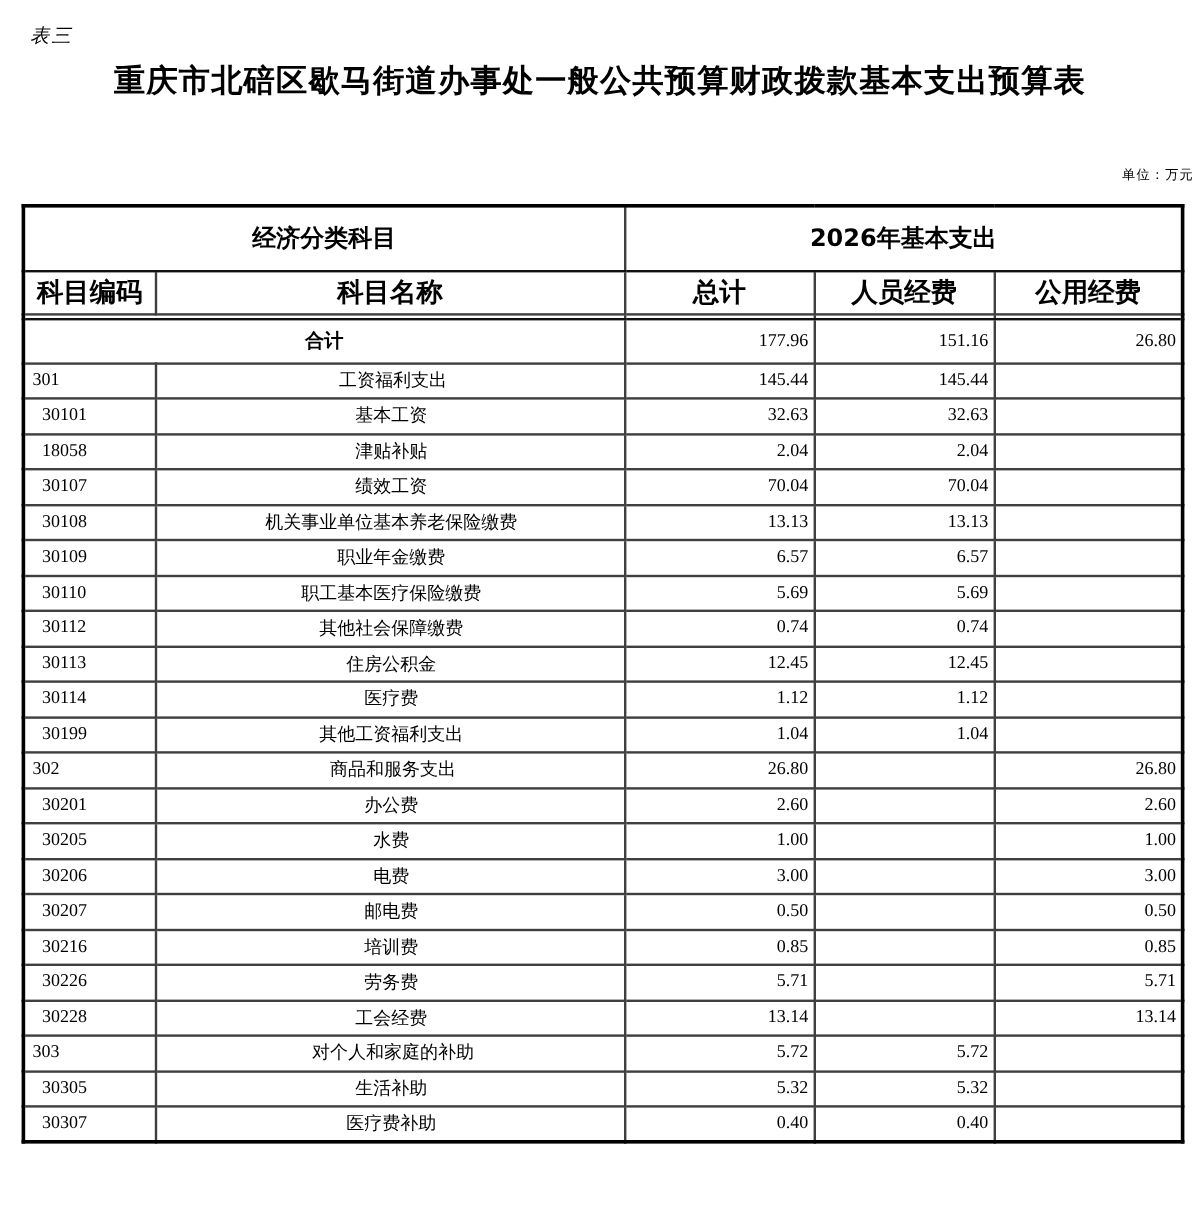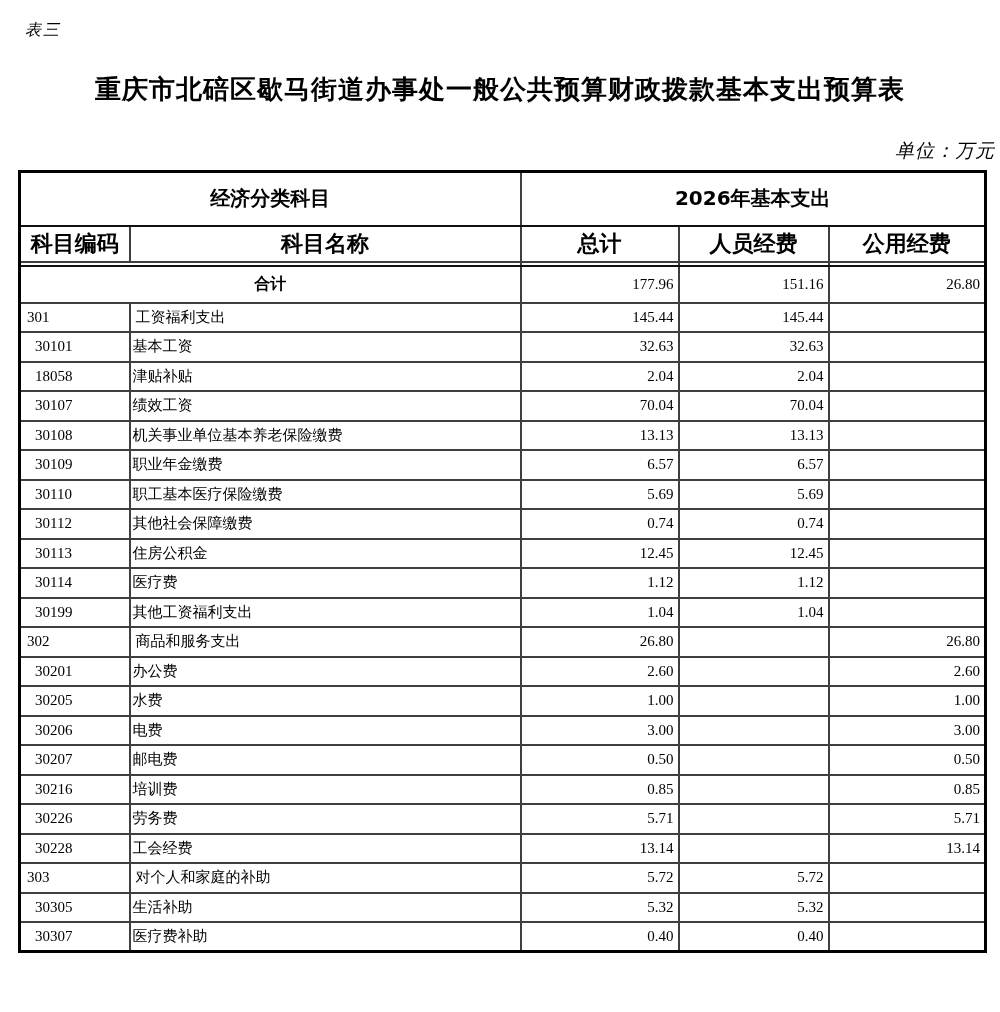--- a/index.html
+++ b/index.html
@@ -11,25 +11,24 @@
   }
   .table-tag {
     position:absolute; left:25px; top:6px;
     font-size:16px; font-style:italic; letter-spacing:2px;margin-top:14px;
   }
   .doc-title {
     position:absolute; left:0; top:50px; width:1000px;
     text-align:center; font-size:26px; font-weight:bold;
     font-family:"DejaVu Sans","Liberation Sans",sans-serif;
     letter-spacing:1px;
-    margin-top:22px;
   }
   .unit-note {
     position:absolute; right:5px; top:138px;
-    font-size:19px; font-style:italic; letter-spacing:1px;
+    font-size:11px; letter-spacing:1px;
   }
   table.budget {
     position:absolute; left:18px; top:170px; width:966px;
     border-collapse:collapse; table-layout:fixed;
     border:3px solid #000;
   }
   table.budget td {
     border:2px solid #3f3f3f;
     font-size:15px; overflow:hidden; white-space:nowrap;
     vertical-align:middle; background:#fff;
@@ -44,21 +43,21 @@
     font-family:"DejaVu Sans","Liberation Sans",sans-serif;
   }
   tr.sep td { height:4px; padding:0; border-top:2px solid #111; border-bottom:2px solid #111; }
   tr.total-row td { height:37px; }
   tr.total-row td.label {
     text-align:center; font-weight:bold; font-size:16px;
     font-family:"DejaVu Sans","Liberation Sans",sans-serif;
   }
   tr.data-row td { height:29.5px; }
   td.code { text-align:left; padding-left:6px; }
-  td.name { text-align:left; padding-left:5px;margin-top:32px; }
+  td.name { text-align:center; padding-left:5px;margin-top:32px; }
   td.code.lvl2 { padding-left:14px; }
   td.name.lvl2 { padding-left:2px; }
   td.num { text-align:right; padding-right:4px; }
 </style>
 </head>
 <body>
 
 <div class="table-tag">表三</div>
 
 <div class="doc-title">重庆市北碚区歇马街道办事处一般公共预算财政拨款基本支出预算表</div>

